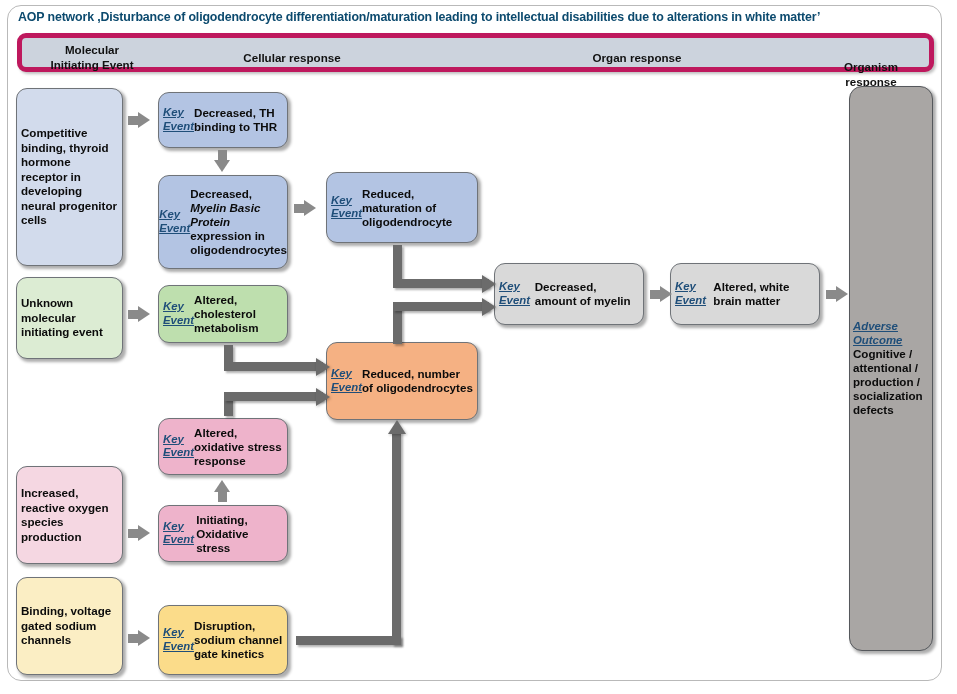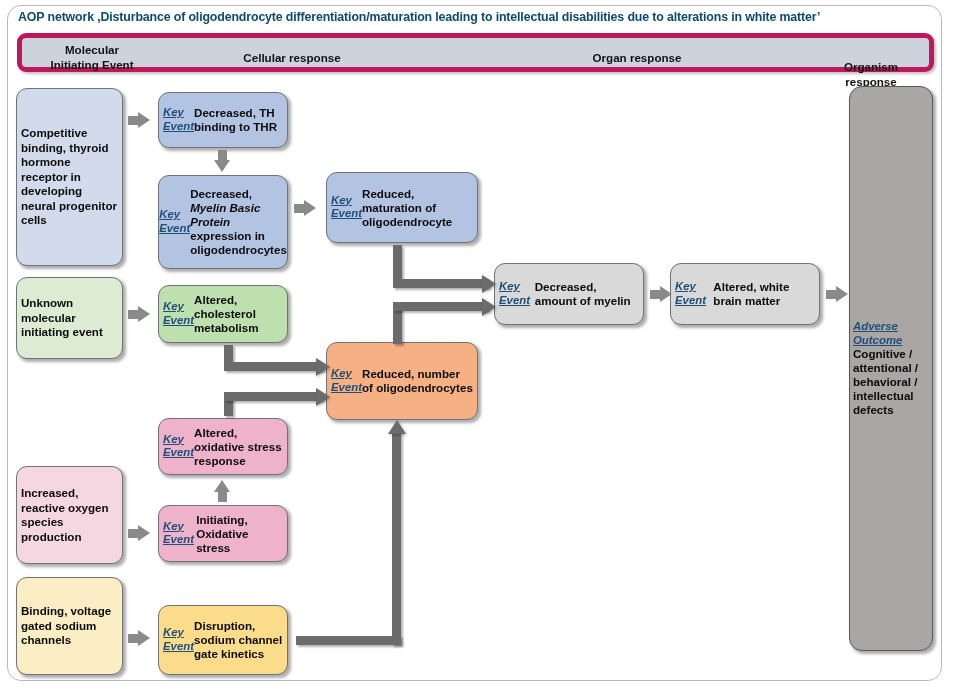--- a/index.html
+++ b/index.html
@@ -272,21 +272,21 @@
 
   <div class="node fill-gray" style="left:670px;top:263px;width:150px;height:62px;">
     <div class="ke-label">Key Event</div>
     <div class="ke-title">Altered, white brain matter</div>
   </div>
 
   <div class="ao-column">
     <div class="ao-inner">
       <div class="ao-label">Adverse</div>
       <div class="ao-label">Outcome</div>
-      <div class="ao-text">Cognitive / attentional / behavioral / intellectual defects</div>
+      <div class="ao-text">Cognitive / attentional / production / socialization defects</div>
     </div>
   </div>
 
   <div class="arrow-right-small" style="left:128px;top:112px;">
     <div class="stem"></div>
       <div class="head"></div>
   </div>
 
   <div class="arrow-down-small" style="left:214px;top:150px;">
     <div class="stem"></div>

